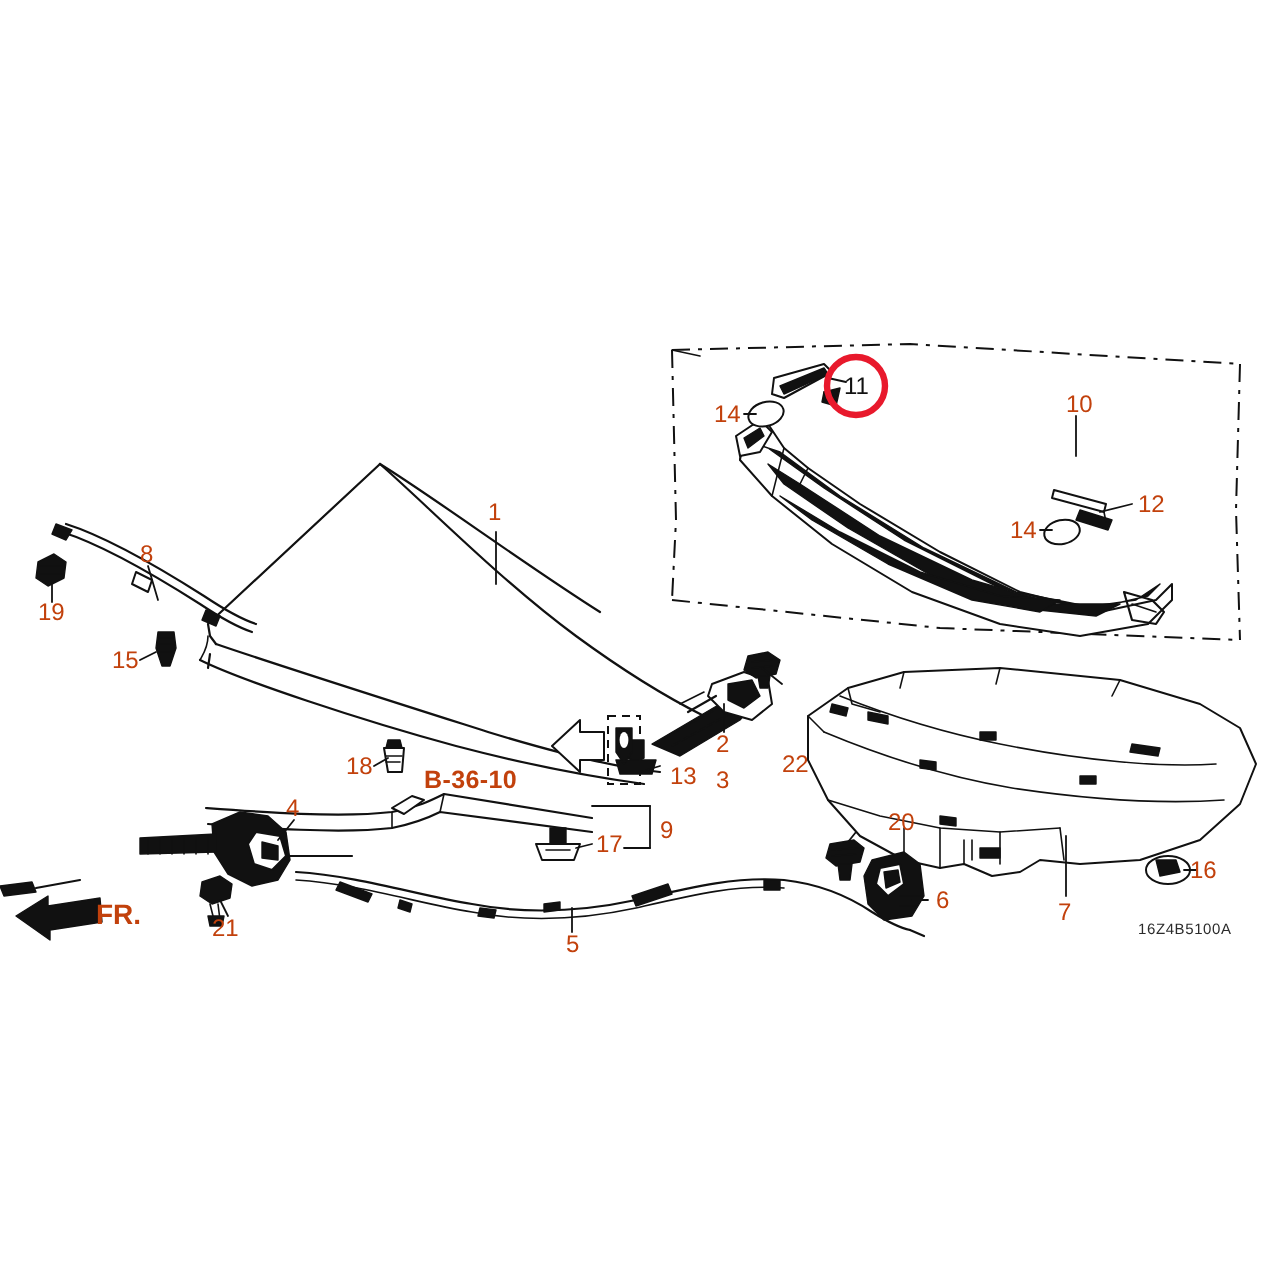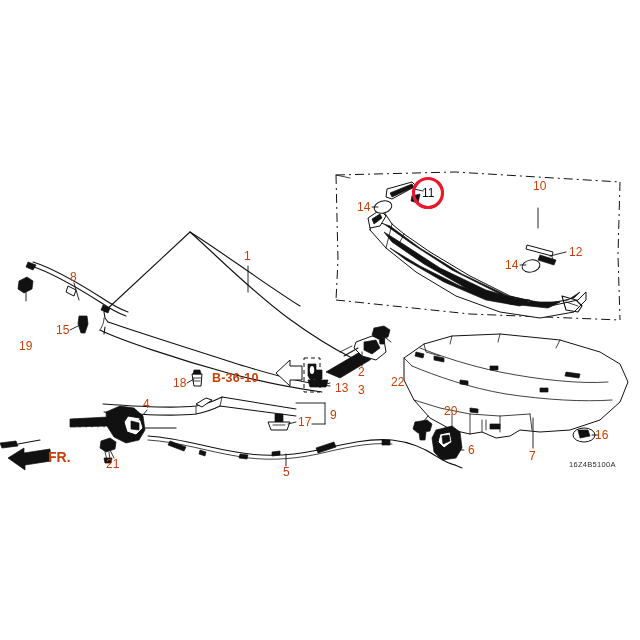--- a/index.html
+++ b/index.html
@@ -31,20 +31,21 @@
     font-size: 12px;
     color: #c2410c;
     line-height: 1;
     white-space: nowrap;
     user-select: none;
   }
   .lbl.bold {
     font-weight: bold;
     font-size: 12.5px;
     letter-spacing: 0.2px;
+    margin-top: 12px;
   }
   .lbl.code {
     font-size: 7.5px;
     letter-spacing: 0.3px;
     color: #2b2b2b;
     text-align: center;
   }
   .lbl.fr {
     font-weight: bold;
     font-size: 14px;
@@ -293,31 +294,31 @@
 
   <div class="lbl" style="left:244px; top:250px;">1</div>
   <div class="lbl" style="left:358px; top:366px;">2</div>
   <div class="lbl" style="left:358px; top:384px;">3</div>
   <div class="lbl" style="left:143px; top:398px;">4</div>
   <div class="lbl" style="left:283px; top:466px;">5</div>
   <div class="lbl" style="left:468px; top:444px;">6</div>
   <div class="lbl" style="left:529px; top:450px;">7</div>
   <div class="lbl" style="left:70px;  top:271px;">8</div>
   <div class="lbl" style="left:330px; top:409px;">9</div>
-  <div class="lbl" style="left:533px; top:180px;">10</div>
+  <div class="lbl" style="left:533px; top:196px;">10</div>
   <div class="lbl hl" style="left:422px; top:187px;">11</div>
   <div class="lbl" style="left:569px; top:246px;">12</div>
   <div class="lbl" style="left:303px; top:382px;margin-left:32px;">13</div>
   <div class="lbl" style="left:357px; top:201px;">14</div>
   <div class="lbl" style="left:505px; top:259px;">14</div>
   <div class="lbl" style="left:56px;  top:324px;">15</div>
   <div class="lbl" style="left:574px; top:429px;margin-left:21px;">16</div>
   <div class="lbl" style="left:298px; top:416px;">17</div>
   <div class="lbl" style="left:173px; top:377px;">18</div>
-  <div class="lbl" style="left:19px;  top:300px;margin-top:40px;">19</div>
+  <div class="lbl" style="left:19px;  top:300px;">19</div>
   <div class="lbl" style="left:425px; top:405px;padding-left:19px;">20</div>
   <div class="lbl" style="left:106px; top:458px;">21</div>
   <div class="lbl" style="left:391px; top:329px;margin-top:47px;">22</div>
 
   <div class="lbl bold" style="left:212px; top:372px;">B-36-10</div>
 
   <div class="lbl fr" style="left:48px; top:450px;">FR.</div>
 
   <div class="lbl code" style="left:569px; top:461px;">16Z4B5100A</div>
 

